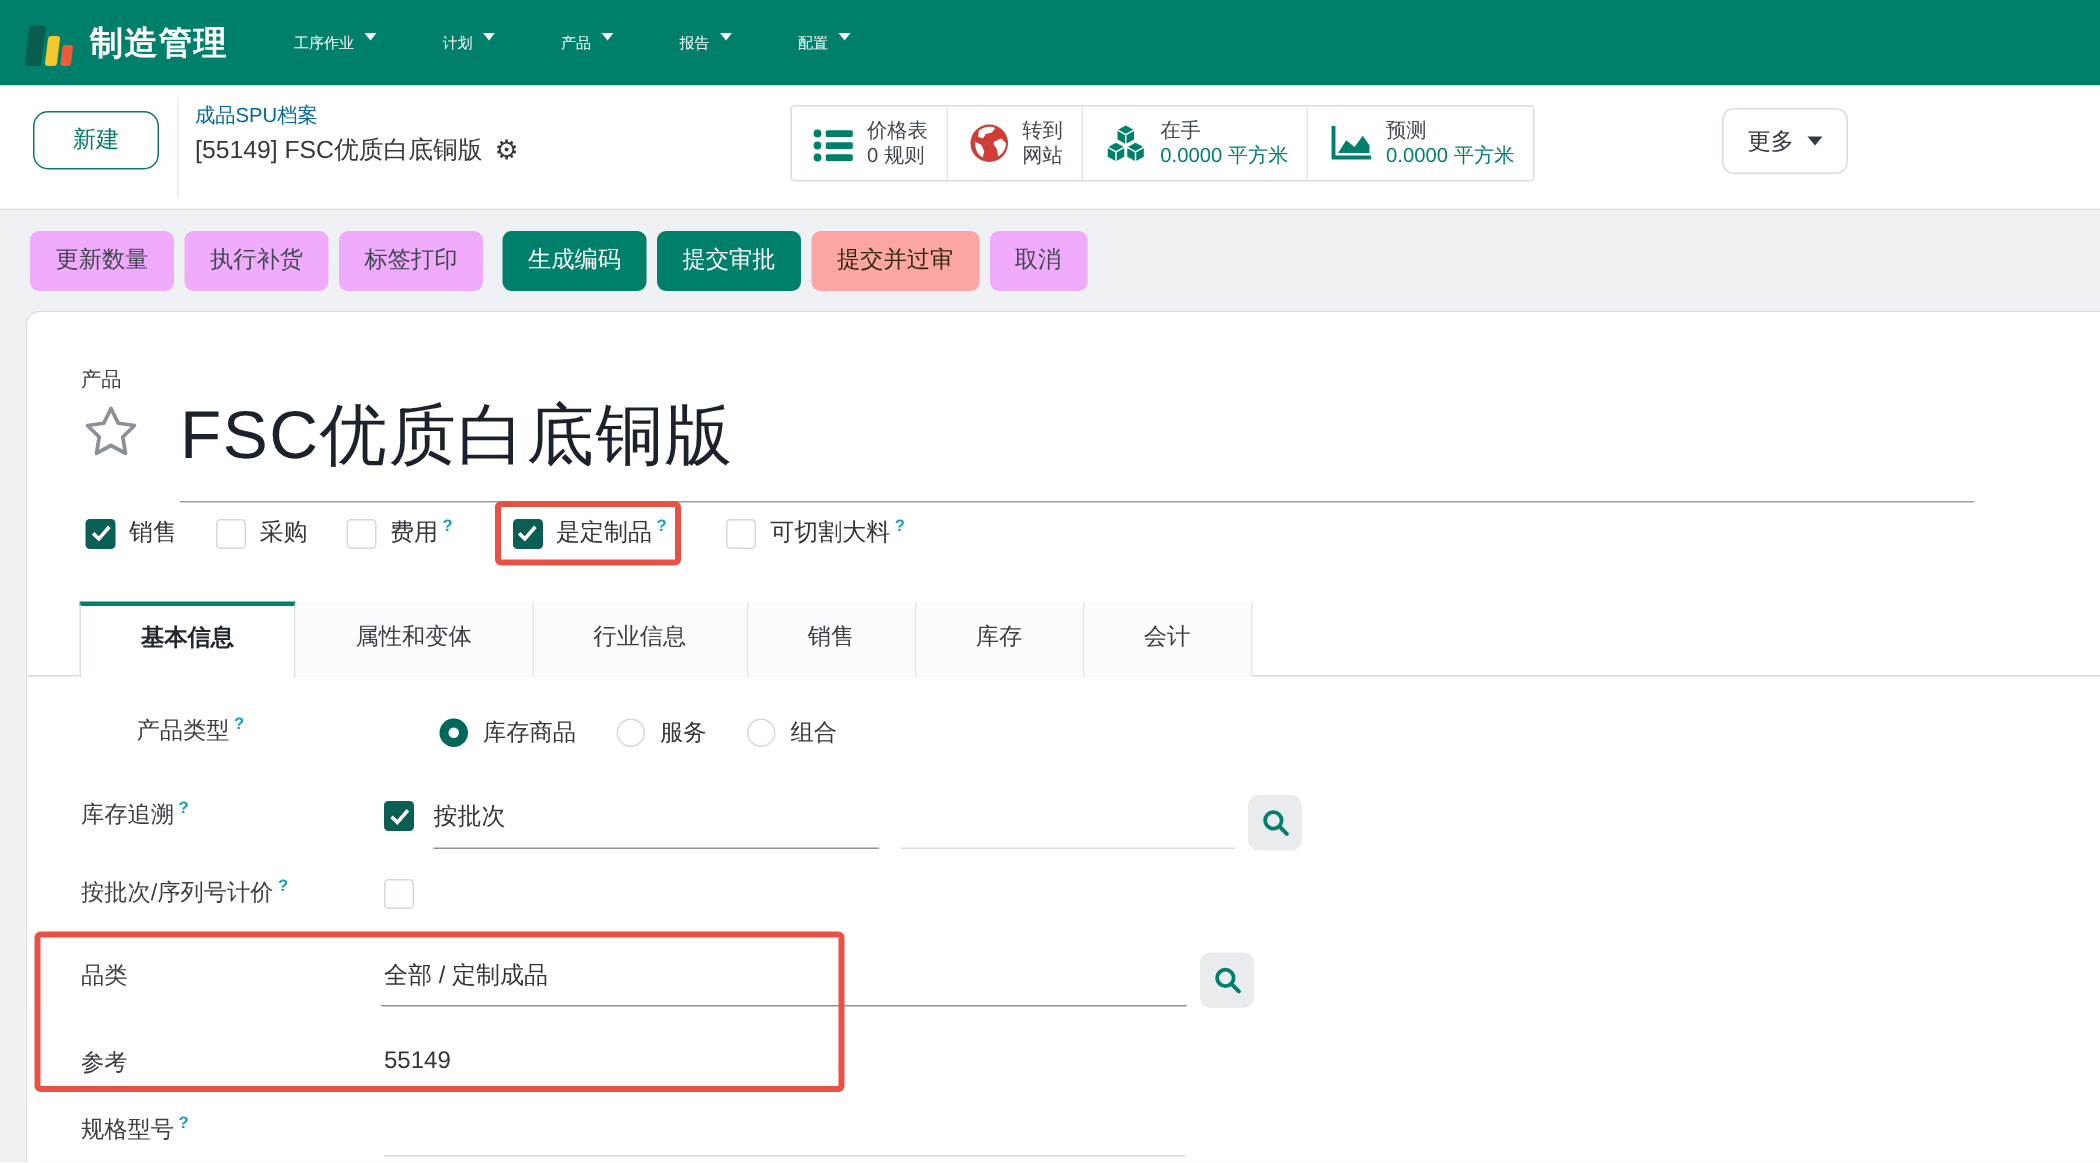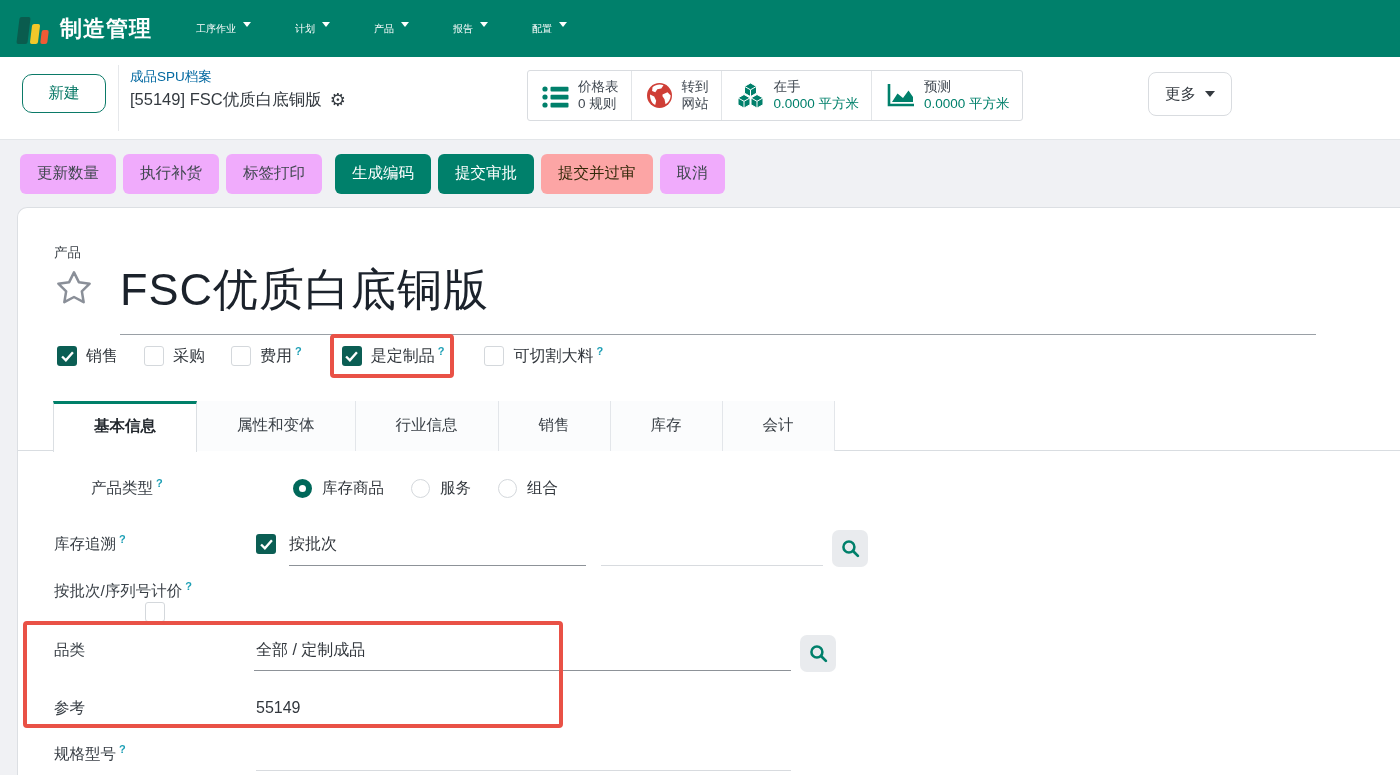--- a/index.html
+++ b/index.html
@@ -302,21 +302,21 @@
     </div>
     <div class="uline" style="left:271px; top:318px; width:297px; height:40px;"></div>
     <div class="uline light" style="left:583px; top:318px; width:222px; height:40px;"></div>
     <button class="search-btn" style="left:814px; top:322px;">
       <svg width="19" height="19" viewBox="0 0 18 18">
           <circle cx="7.5" cy="7.5" r="5.2" fill="none" stroke="#00806b" stroke-width="2.4"></circle>
           <line x1="11.6" y1="11.6" x2="16" y2="16" stroke="#00806b" stroke-width="2.6" stroke-linecap="round"></line>
         </svg>
     </button>
 
-    <div class="frow" style="left:36px; top:372px; height:32px;flex-direction:column;">
+    <div class="frow" style="left:36px; top:372px; height:32px;">
       <div class="flabel"><span>按批次/序列号计价</span><span class="help">?</span></div>
       <span class="cb off"></span>
     </div>
 
     <div class="cat-ref-wrap">
       <div class="red-overlay"></div>
       <div class="frow" style="left:0; top:0; height:36px;">
         <div class="flabel">品类</div>
         <span class="fval">全部 / 定制成品</span>
       </div>

